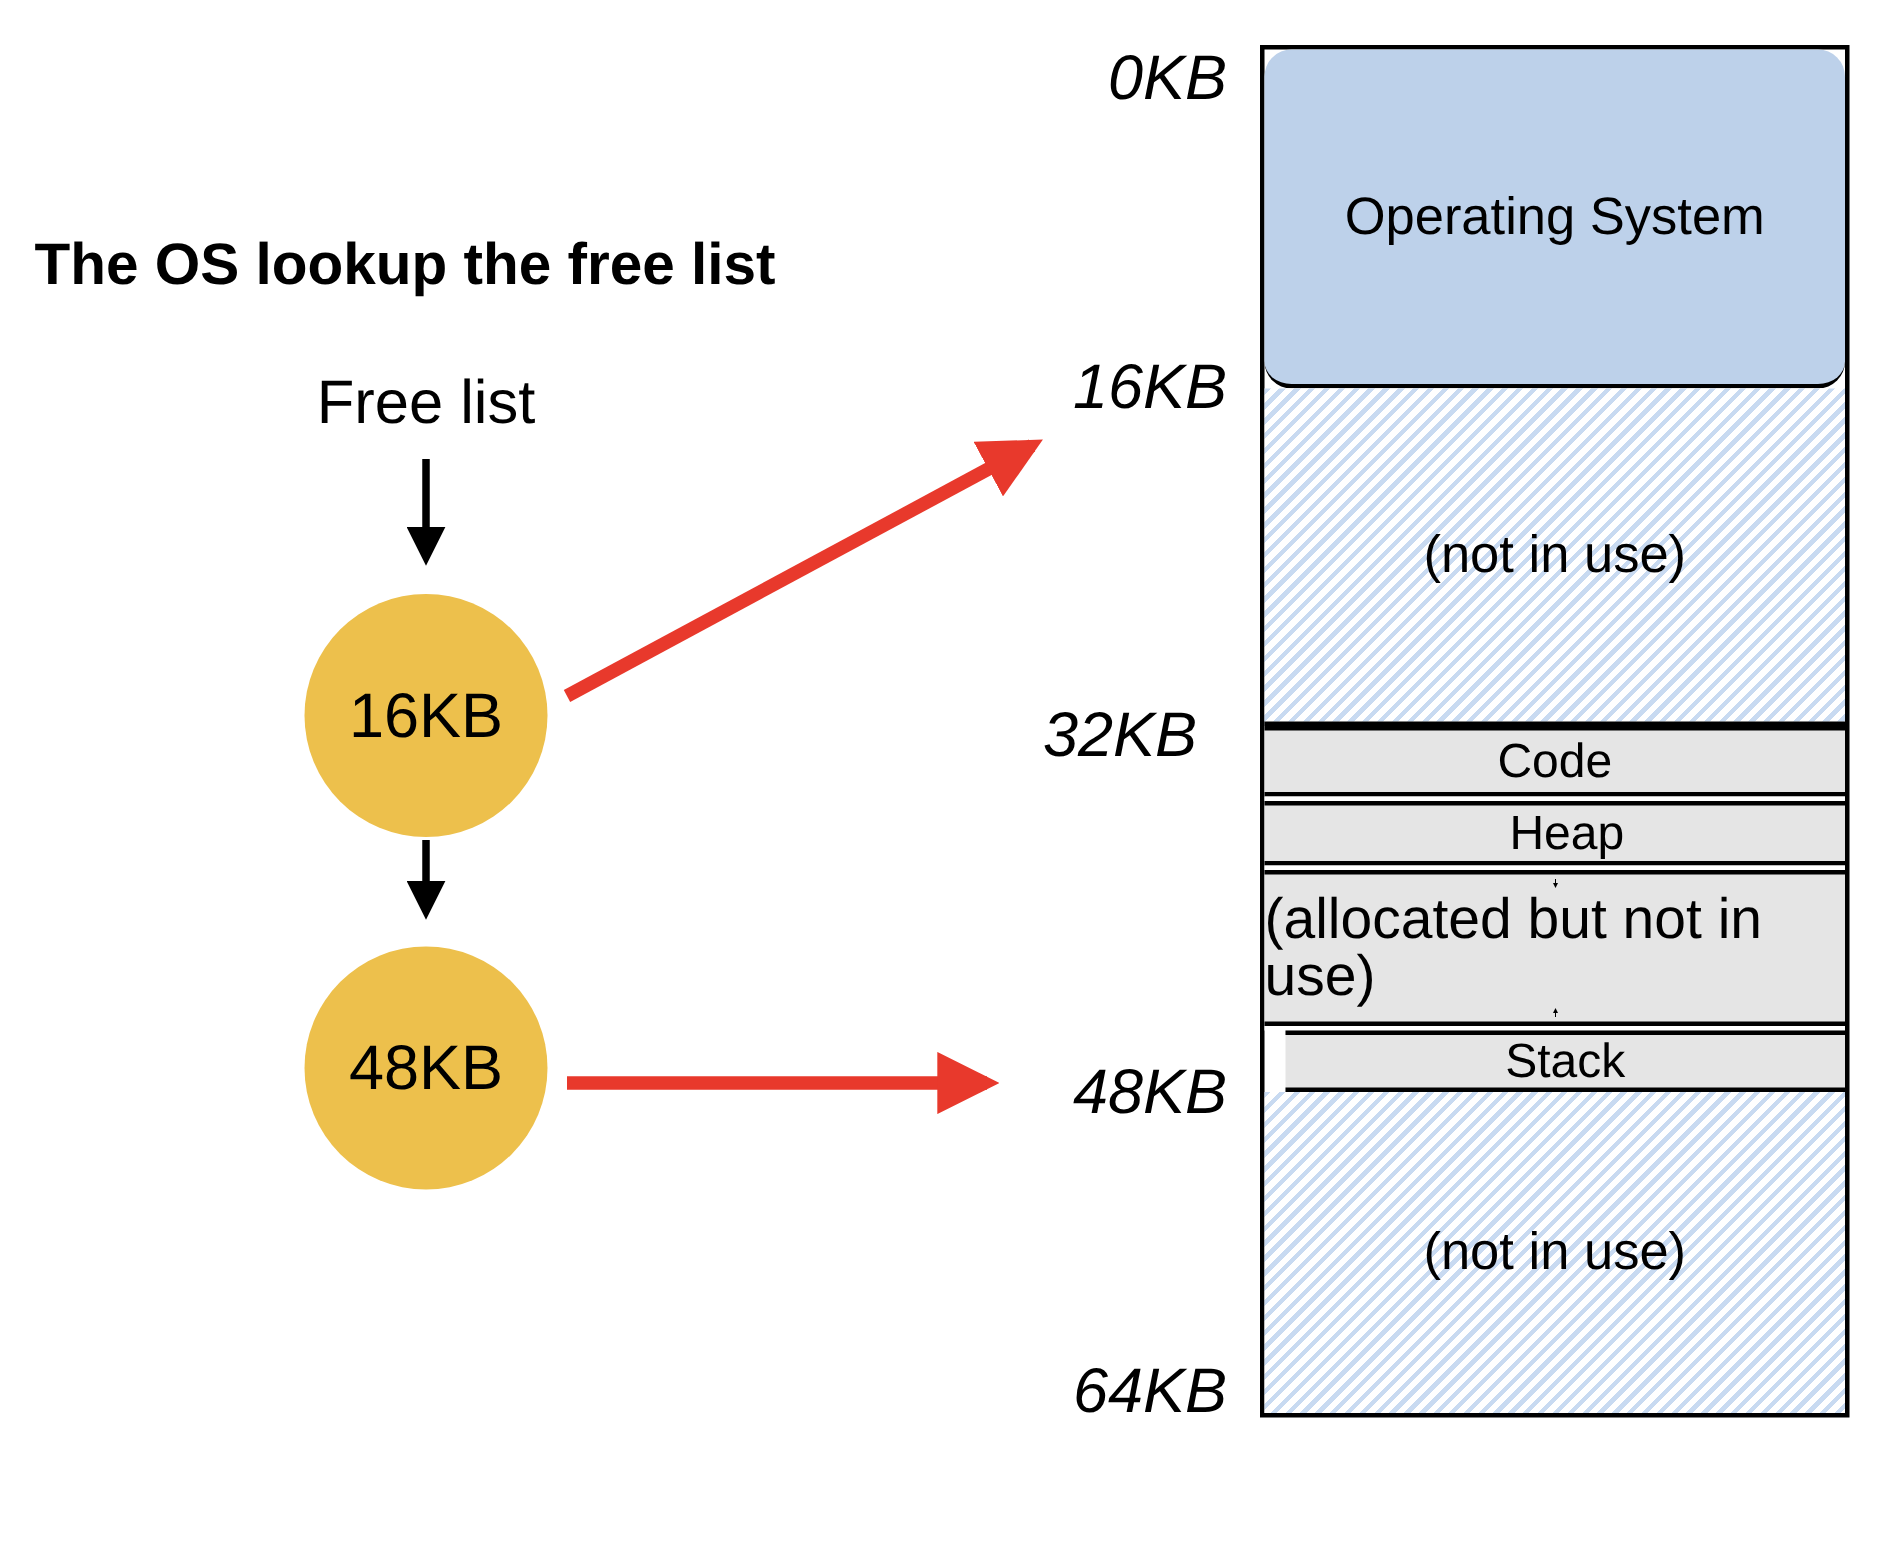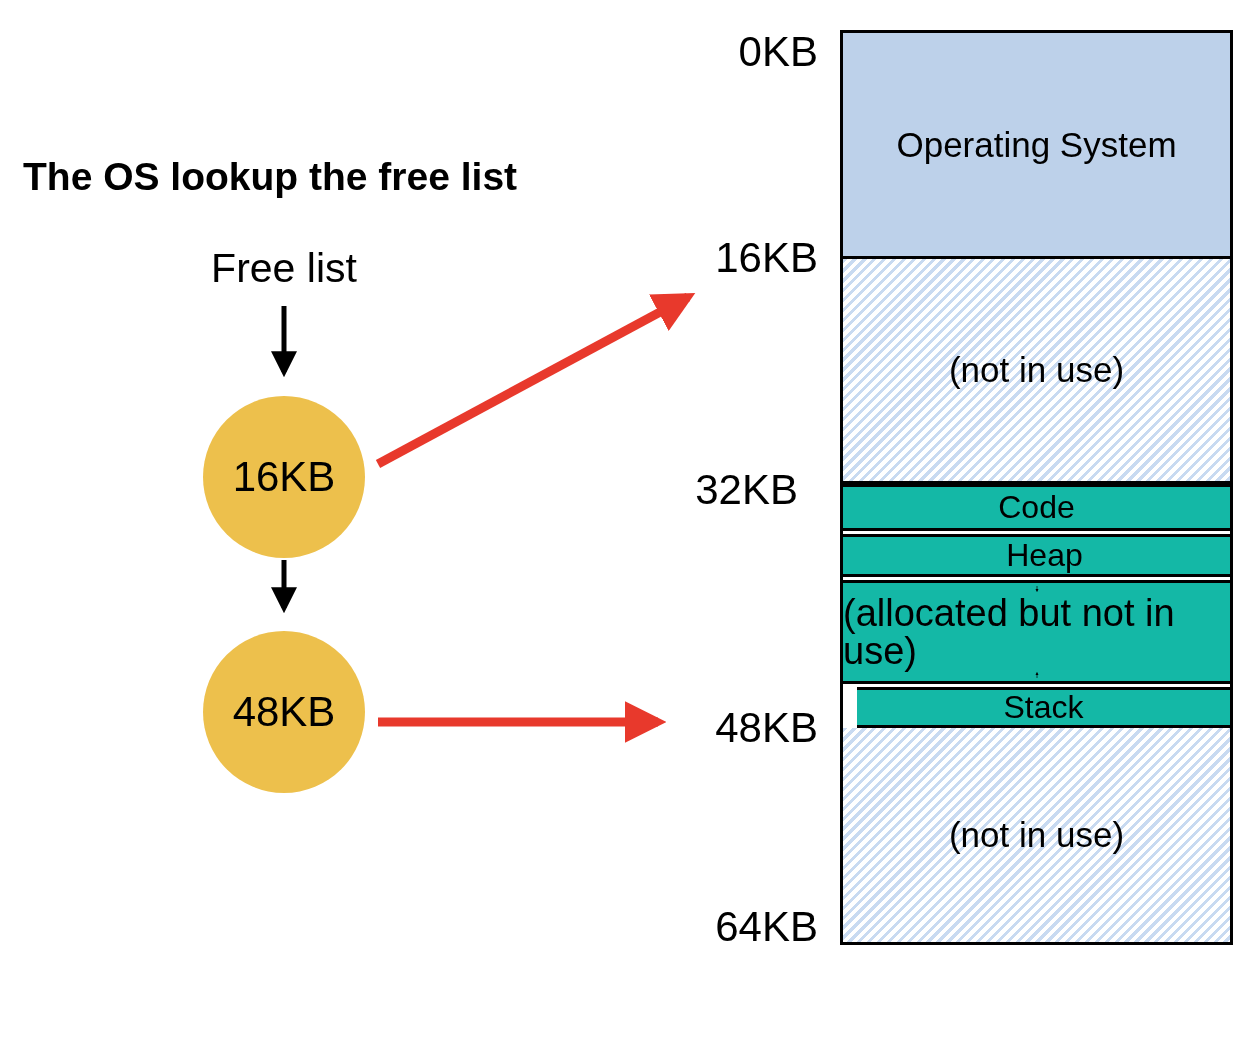--- a/index.html
+++ b/index.html
@@ -70,30 +70,31 @@
     display: flex;
     align-items: center;
     justify-content: center;
     flex-shrink: 0;
   }
   .region-os {
     height: 226px;
     background: #bdd1ea;
     border-bottom: 3px solid #000;
     font-size: 35px;
+    border-radius: 18px;
   }
   .hatched {
     background: repeating-linear-gradient(135deg,
       #c8daf1 0px, #c8daf1 3px, #ffffff 3px, #ffffff 7px);
     font-size: 35px;
   }
   .region-niu-top { height: 225px; border-bottom: 3px solid #000; }
   .region-niu-bottom { flex: 1 1 auto; }
   .whitebox {
-    background: #14b8a6;
+    background: #e5e5e5;
     border-top: 3px solid #000;
     border-bottom: 3px solid #000;
     font-size: 32px;
   }
   .gap { height: 3px; flex-shrink: 0; background: #ffffff; }
   .region-code  { height: 47px; }
   .region-heap  { height: 43px; padding-left: 16px; }
   .region-stack { height: 41px; margin-left: 14px; }
   .region-alloc {
     height: 104px;
@@ -104,20 +105,21 @@
   }
   .region-alloc .alloc-text { line-height: 1.0; }
 
   .tick-label {
     position: absolute;
     width: 130px;
     text-align: right;
     transform: translateY(-50%);
     font-size: 42px;
     white-space: nowrap;
+    font-style: italic;
   }
   .tick-0  { left: 688px; top: 52px;  }
   .tick-16 { left: 688px; top: 258px; }
   .tick-32 { left: 668px; top: 490px; }
   .tick-48 { left: 688px; top: 728px; }
   .tick-64 { left: 688px; top: 927px; }
 
   .memory-caption {
     position: absolute;
     left: 840px;

